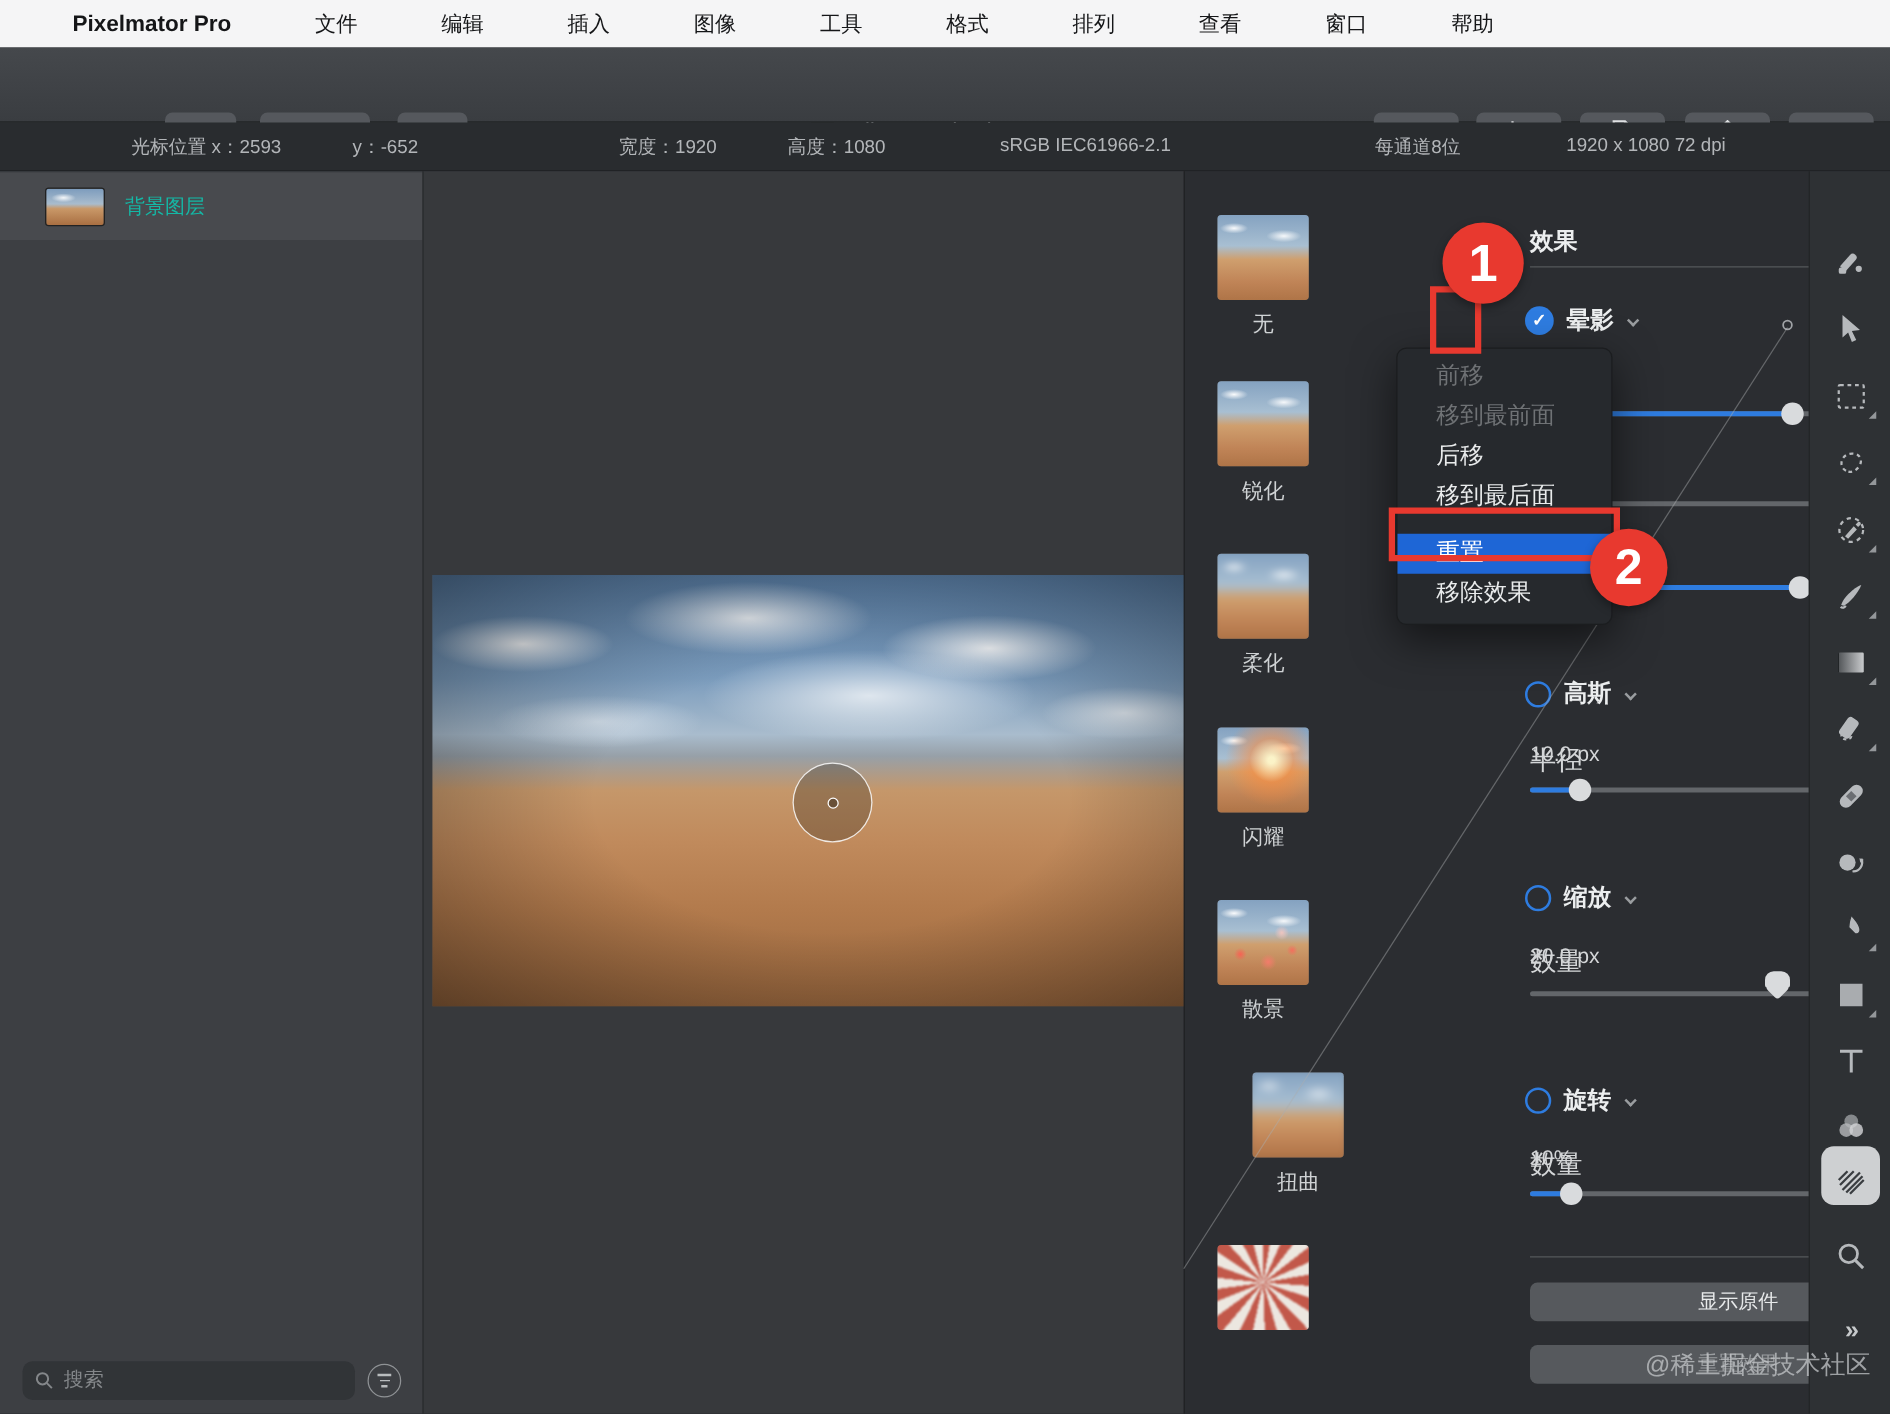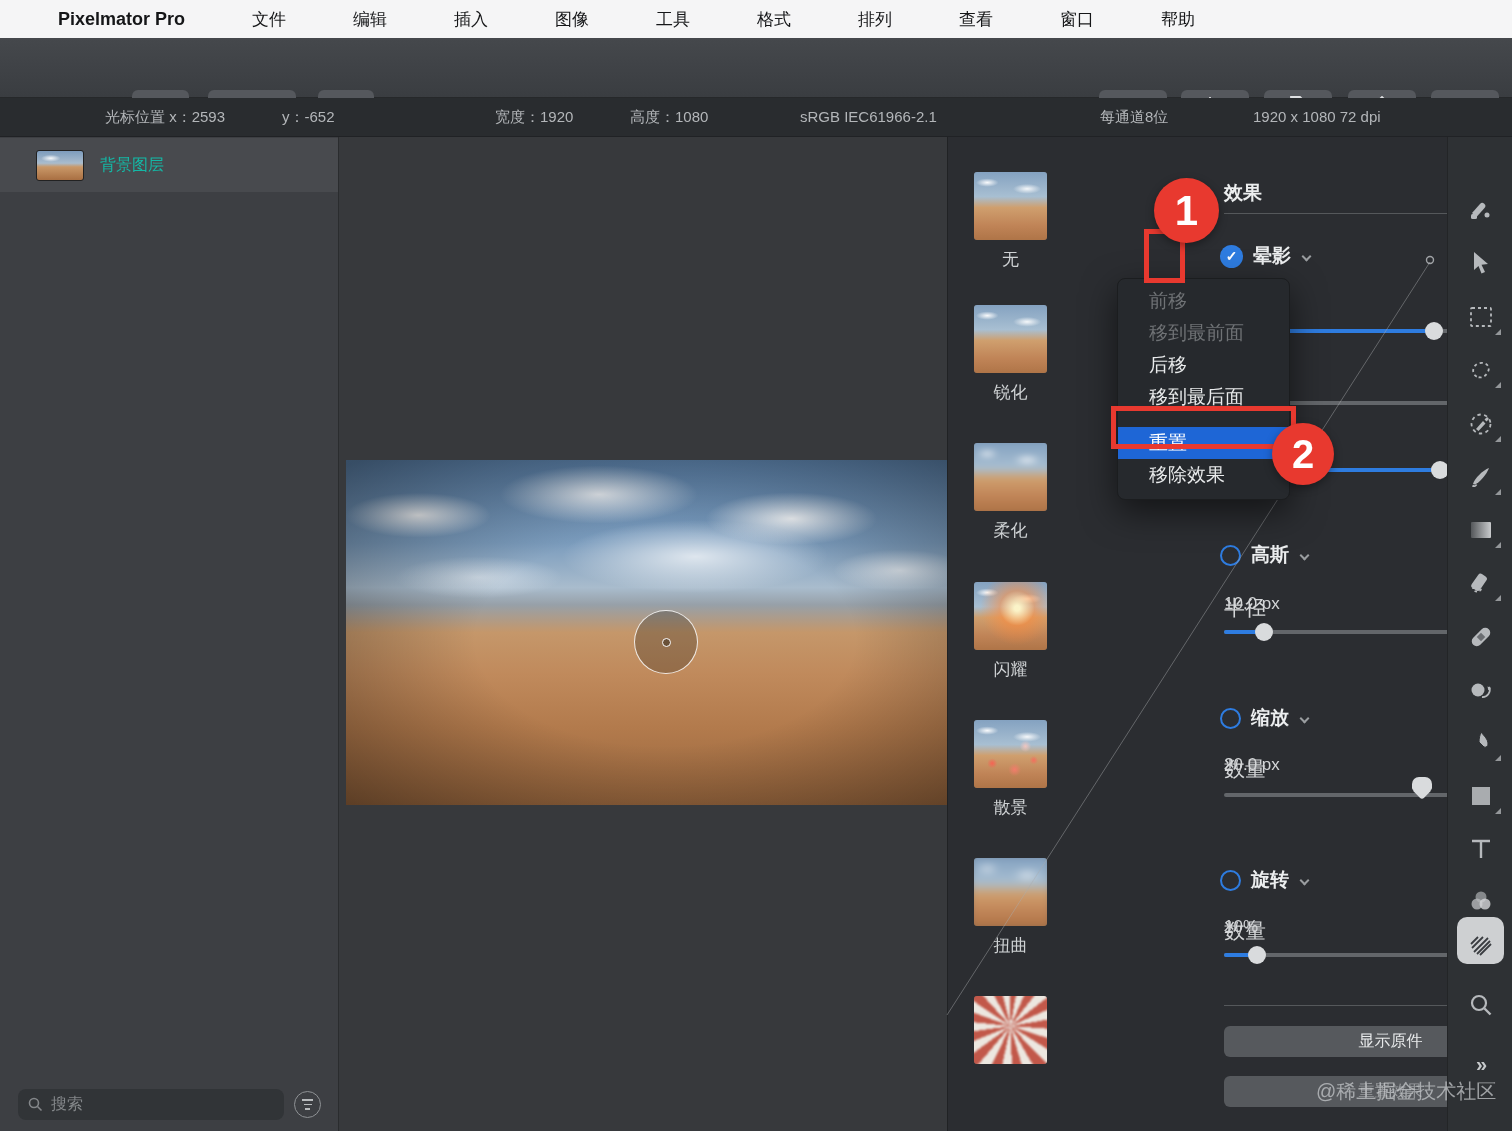--- a/index.html
+++ b/index.html
@@ -264,21 +264,21 @@
           <div class="bg"></div>
         </div>
       <div class="plabel">散景</div>
     </div>
     <div class="preset" style="top:445px;">
       <div class="pthumb flare">
           <div class="bg"></div>
         </div>
       <div class="plabel">闪耀</div>
     </div>
-    <div class="preset" style="top:721px;">
+    <div class="preset" style="top:721px;margin-left:28px;">
       <div class="pthumb blur3">
           <div class="bg"></div>
         </div>
       <div class="plabel">扭曲</div>
     </div>
     <div class="preset" style="top:859px;">
       <div class="pthumb kalei">
           <div class="bg"></div>
         </div>
     </div>

